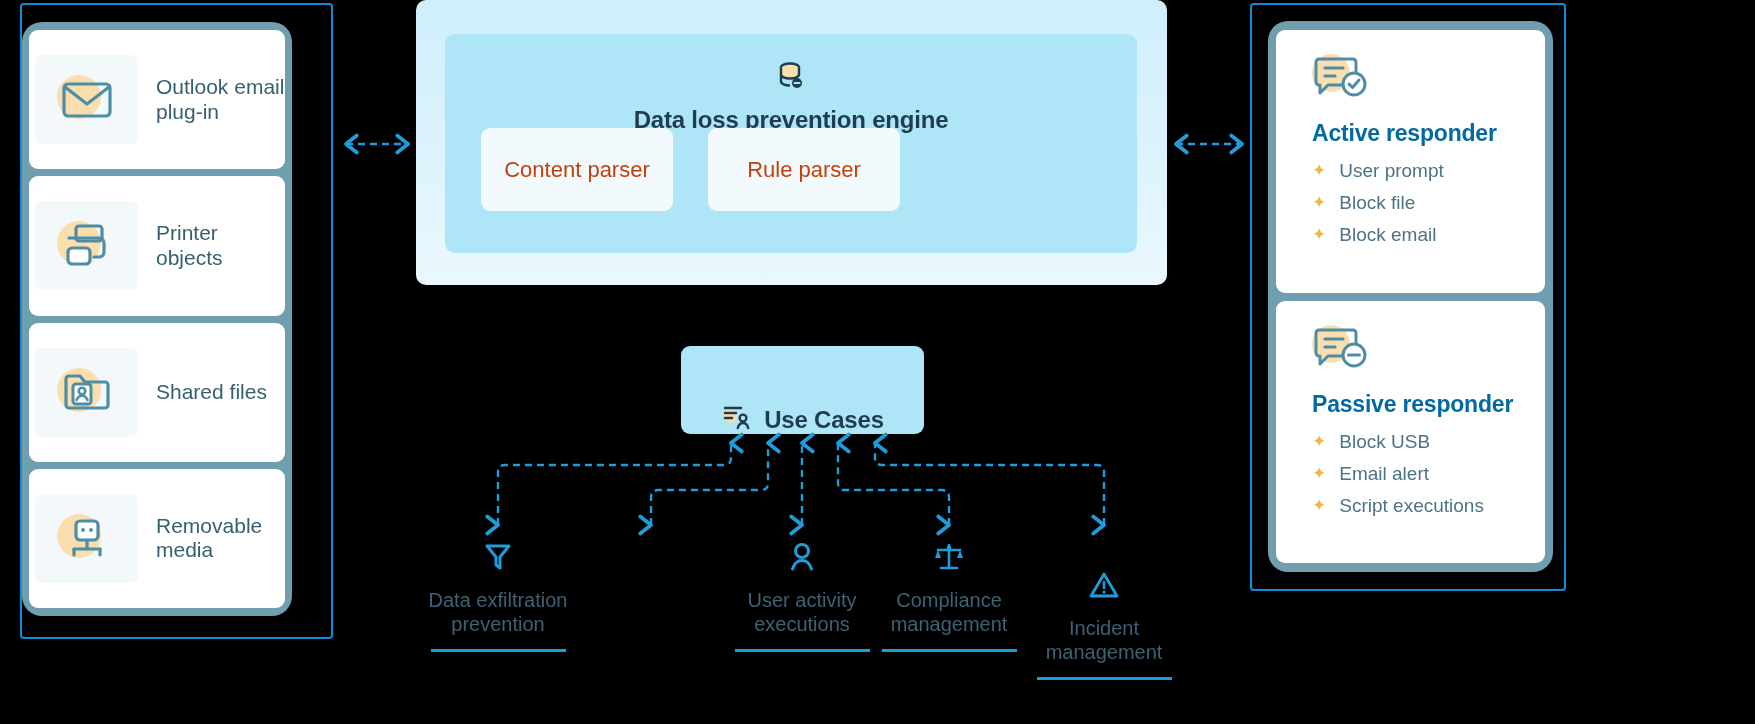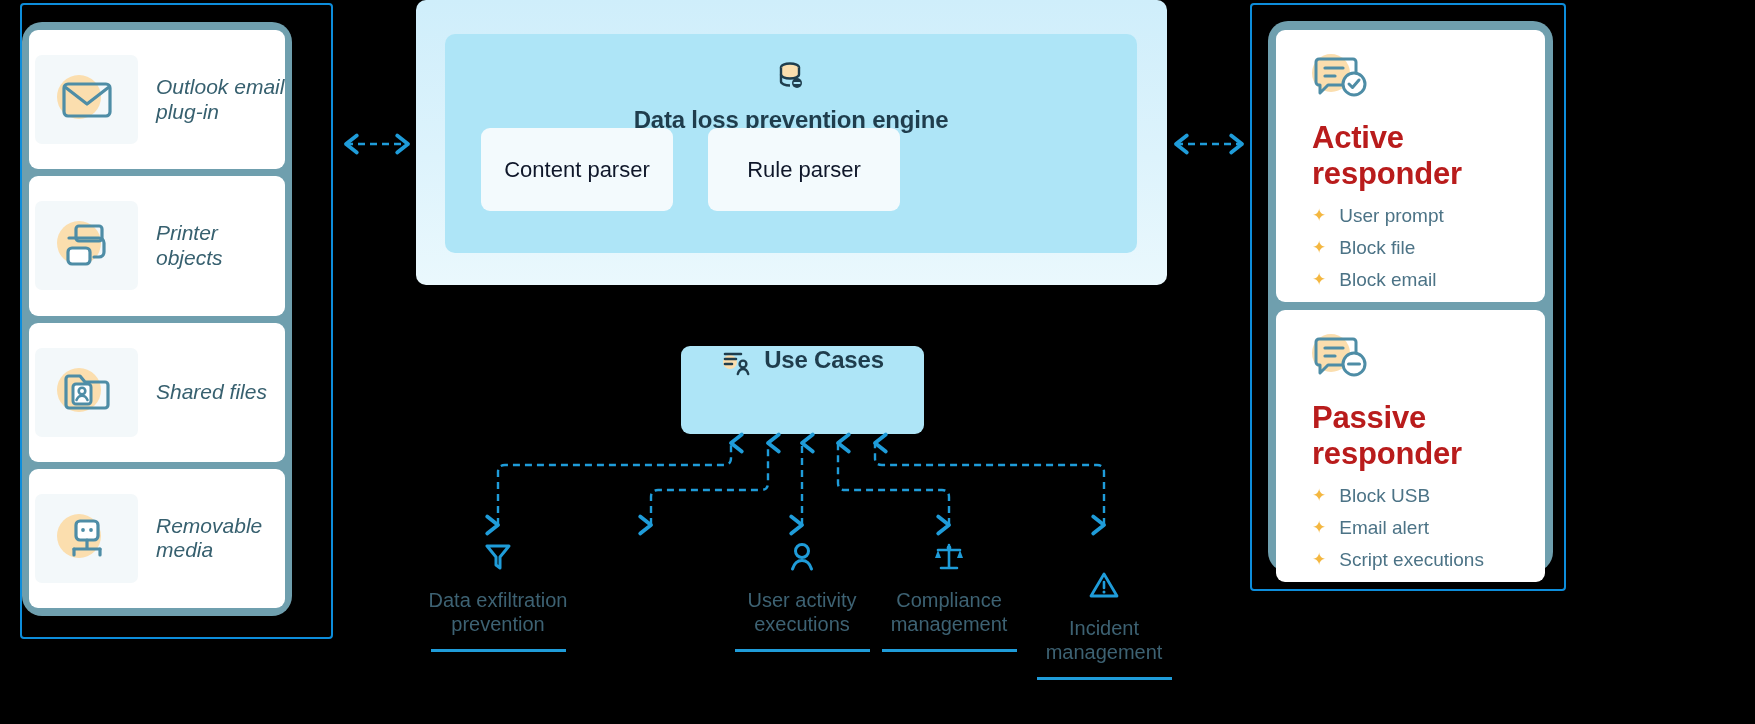--- a/index.html
+++ b/index.html
@@ -17,21 +17,21 @@
     width: 313px; height: 636px;
     border: 2.5px solid #0d8ddb;
     border-radius: 4px;
   }
   #left-stack {
     position: absolute; left: 22px; top: 22px;
     width: 270px; height: 594px;
     background: #6f9fae;
     border-radius: 20px;
     padding: 8px 7px;
-    display: flex; flex-direction: column; gap: 7px; font-style: italic;
+    display: flex; flex-direction: column; gap: 7px;
   }
   .src-card {
     background: #ffffff;
     border-radius: 9px;
     flex: 1;
     display: flex; align-items: center;
     padding-left: 6px;
   }
   .src-icon-wrap {
     width: 103px; height: 89px;
@@ -84,21 +84,21 @@
   }
   #parser-row {
     position: absolute; top: 94px; left: 36px;
     display: flex; gap: 35px;
   }
   .parser-box {
     width: 192px; height: 83px;
     background: #f3fafd;
     border-radius: 9px;
     display: flex; align-items: center; justify-content: center;
-    color: #0f172a;
+    color: #c2410c;
     font-size: 22px;
   }
 
   
   #right-outline {
     position: absolute; left: 1250px; top: 3px;
     width: 316px; height: 588px;
     border: 2.5px solid #0d8ddb;
     border-radius: 4px;
   }
@@ -117,43 +117,43 @@
     padding: 26px 0 0 36px;
   }
   .resp-icon { position: relative; width: 58px; height: 48px; margin-bottom: 16px; }
   .resp-icon .blob2 {
     position: absolute; left: 0px; top: -2px;
     width: 38px; height: 38px;
     background: #fbdeae; border-radius: 50%;
   }
   .resp-icon svg { position: relative; z-index: 2; }
   .resp-title {
-    color: #b91c1c;
-    font-size: 31px; font-weight: bold;
+    color: #0369a1;
+    font-size: 23px; font-weight: bold;
     margin-bottom: 14px;
     letter-spacing: -0.2px;
   }
   .resp-list { list-style: none; }
   .resp-list li {
     display: flex; align-items: center;
     gap: 13px;
     color: #4c7386;
     font-size: 19px;
     line-height: 1.0;
     margin-bottom: 13px;
   }
   .sparkle { color: #f4b740; font-size: 17px; line-height: 1; }
 
   
   #usecases-box {
     position: absolute; left: 681px; top: 346px;
     width: 243px; height: 88px;
     background: #aee5f7;
     border-radius: 9px;
-    display: flex; align-items: flex-start; justify-content: center;
+    display: flex; align-items: flex-end; justify-content: center;
     gap: 13px;
   }
   #usecases-box .uc-t {
     color: #1f3d4d; font-size: 24px; font-weight: bold; letter-spacing: -0.2px;
   }
 
   #uc-svg { position: absolute; left: 0; top: 0; width: 1755px; height: 724px; pointer-events: none; }
 
   .uc-item {
     position: absolute;

